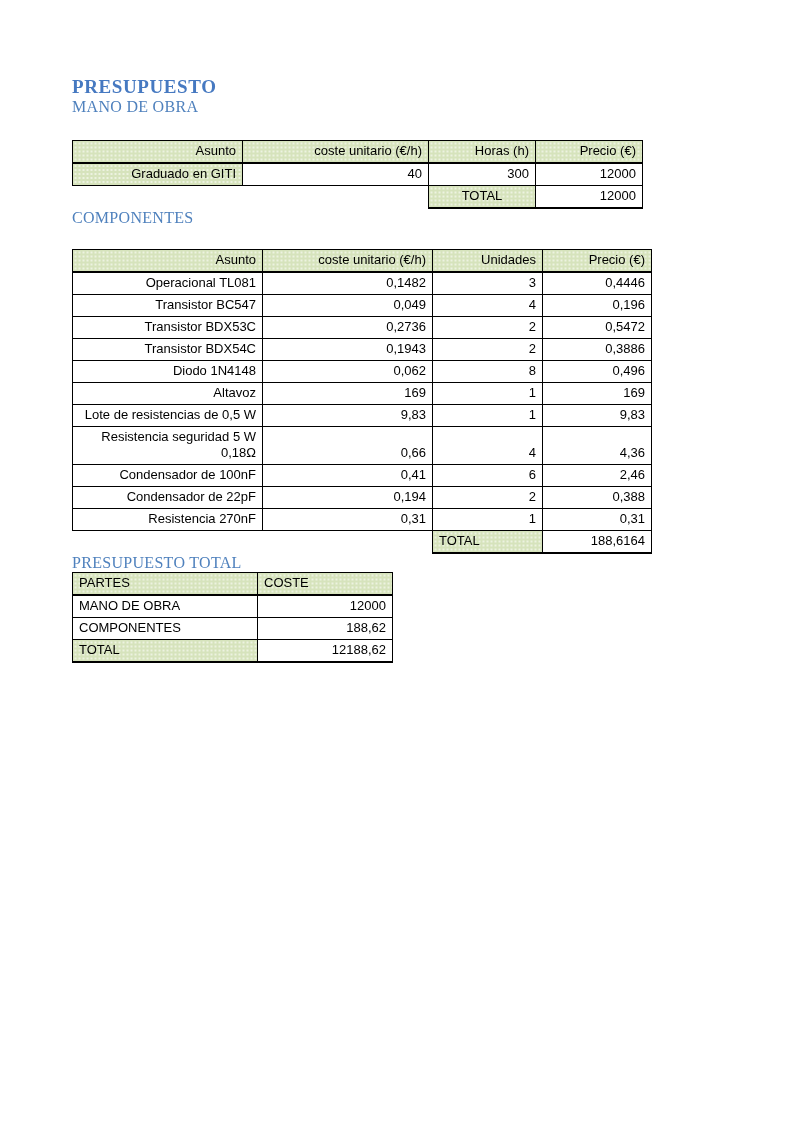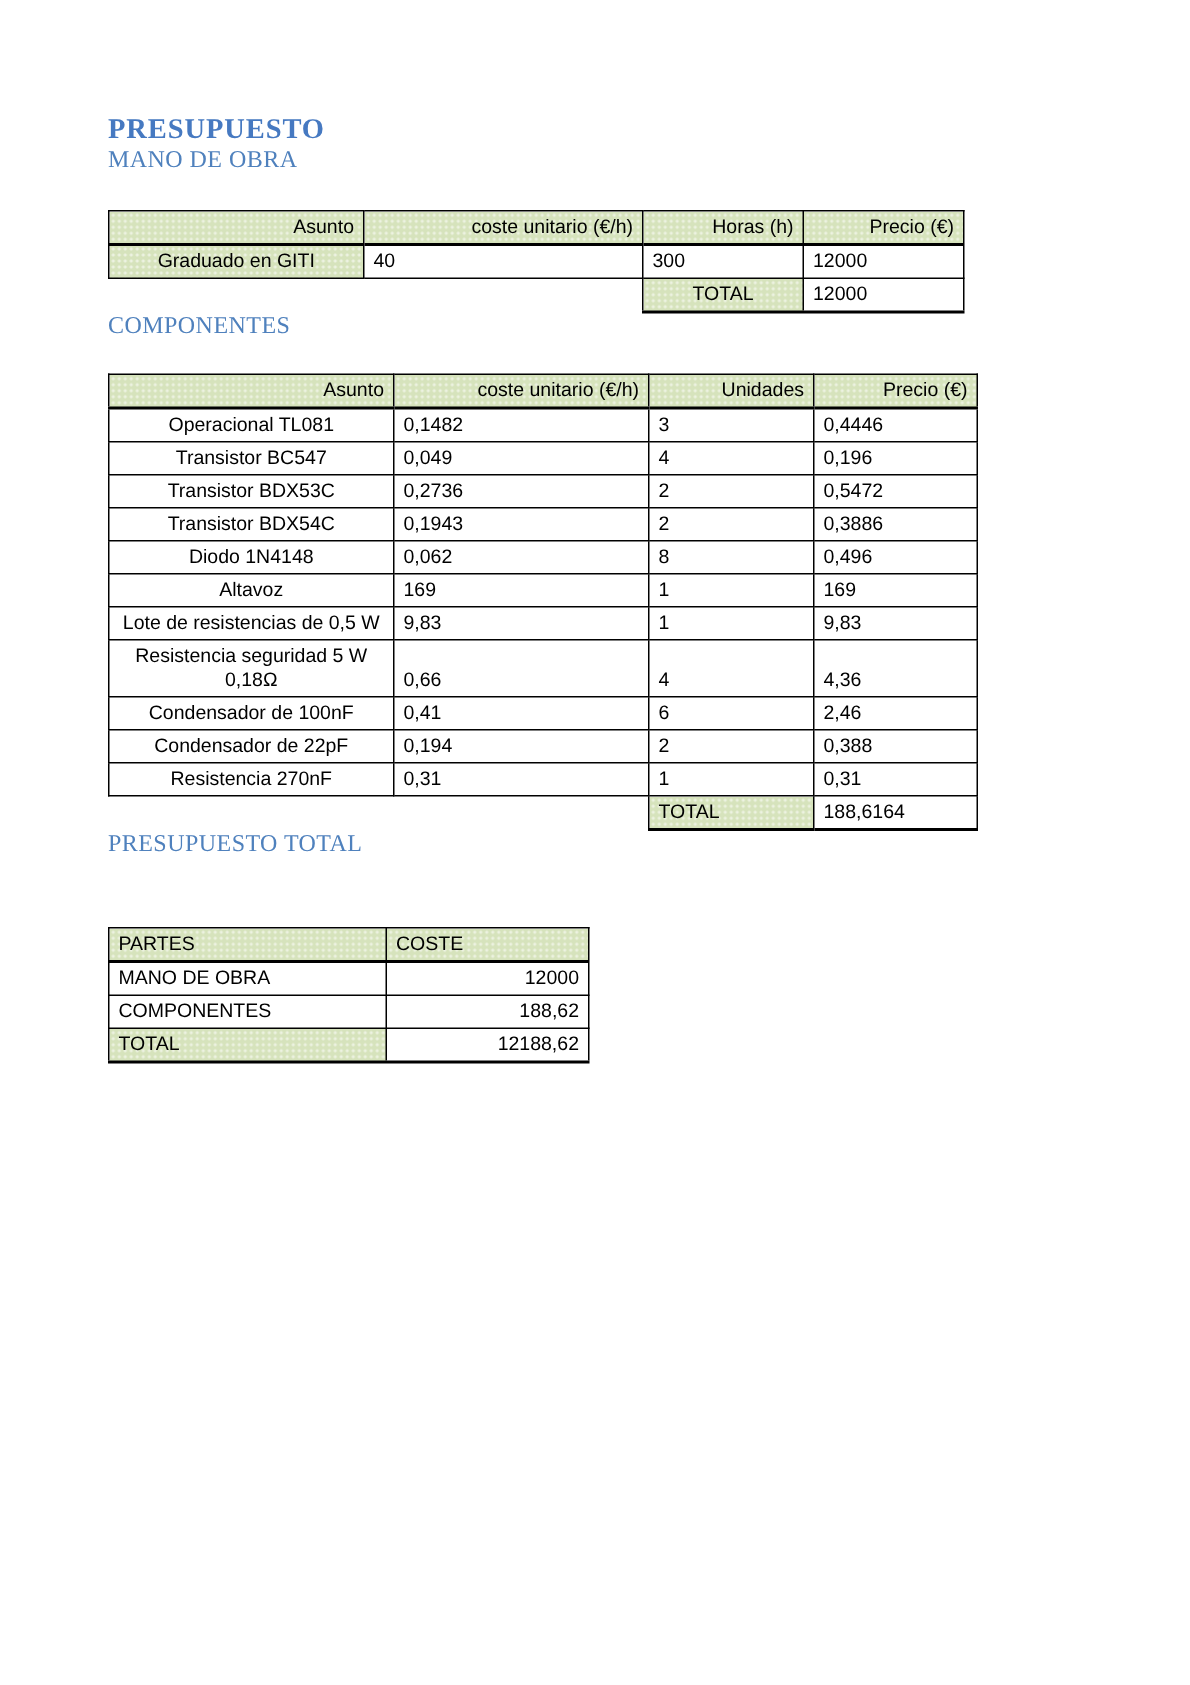--- a/index.html
+++ b/index.html
@@ -41,43 +41,43 @@
   .h-total { margin-top: 58px; }
 
   table.doc-table {
     border-collapse: collapse;
     table-layout: fixed;
     font-size: 13px;
     line-height: 16px;
   }
   .t-mano  { margin-top: 24px; width: 570px; }
   .t-comp  { margin-top: 22px; width: 579px; }
-  .t-total { margin-top: 46px; width: 320px; }
+  .t-total { width: 320px; }
 
   .doc-table th, .doc-table td {
     border: 1px solid var(--border-color, #000);
     font-weight: normal;
     padding: 2px 6px 3px 6px;
     height: 16px;
     vertical-align: bottom;
     overflow: hidden;
   }
   .doc-table thead th { border-bottom-width: 2px; }
   .doc-table tbody tr:last-child td:not(.spacer) { border-bottom-width: 2px; }
 
   .green, .doc-table thead th {
     background-color: var(--green, #d6e3bc);
     background-image: radial-gradient(rgba(255,255,255,0.55) 1px, rgba(0,0,0,0) 1.1px);
     background-size: 4px 4px;
   }
 
   
   .t-mano th, .t-comp th { text-align: right; }
-  .t-mano td, .t-comp td { text-align: left; }
-  .t-mano tbody td:first-child, .t-comp tbody td:first-child { text-align: center; white-space: pre; }
+  .t-mano td, .t-comp td { text-align: right; }
+  .t-mano tbody td:first-child, .t-comp tbody td:first-child { text-align: right; white-space: pre; }
   .t-mano .data-row td:first-child {
     background-color: var(--green, #d6e3bc);
     background-image: radial-gradient(rgba(255,255,255,0.55) 1px, rgba(0,0,0,0) 1.1px);
     background-size: 4px 4px;
   }
   .t-mano .total-label { text-align: center; }
   .t-comp .total-label { text-align: left; }
   .t-total th { text-align: left; }
   .t-total td:first-child { text-align: left; }
   .t-total td:last-child { text-align: right; }

